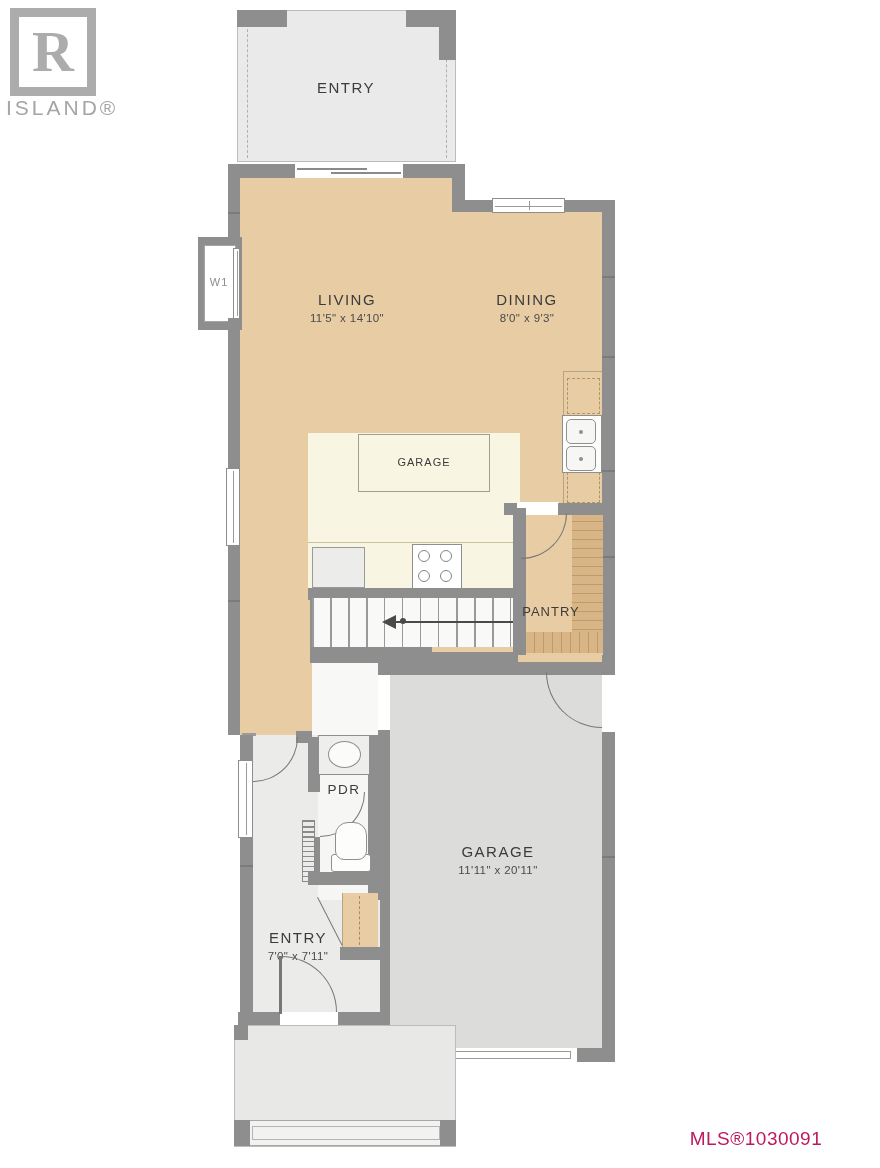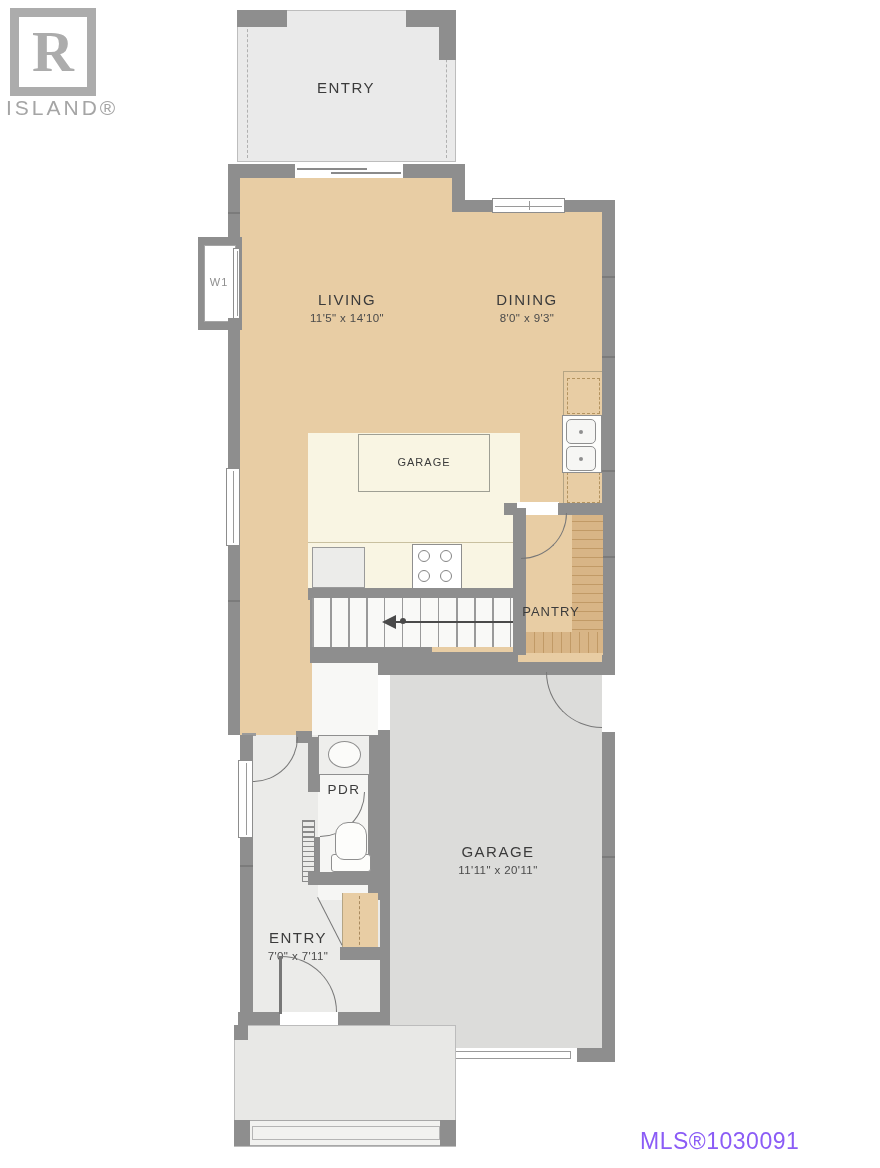--- a/index.html
+++ b/index.html
@@ -27,21 +27,21 @@
           box-sizing:border-box;background:#ffffff;}
   .basin{position:absolute;border:1.2px solid #8f8f8f;border-radius:5px;box-sizing:border-box;background:#f6f6f4;}
   .basin-dot{position:absolute;left:50%;top:50%;width:4px;height:4px;margin:-2px 0 0 -2px;
              background:#8f8f8f;border-radius:50%;}
   #logo-box{position:absolute;left:10px;top:8px;width:86px;height:88px;background:#acacac;}
   #logo-inner{position:absolute;left:9px;top:9px;width:68px;height:70px;background:#ffffff;
               display:flex;align-items:center;justify-content:center;}
   #logo-r{font-family:"Liberation Serif",serif;font-weight:bold;font-size:58px;color:#acacac;line-height:1;}
   #realtor-word{position:absolute;left:6px;top:96px;width:140px;font-size:21px;color:#a5a5a5;
                 letter-spacing:3px;}
-  #mls{position:absolute;left:640px;top:1128px;width:232px;text-align:left;font-size:23px;color:#8b5cf6;
+  #mls{position:absolute;left:640px;top:1128px;width:232px;text-align:center;font-size:19px;color:#be185d;
        letter-spacing:.5px;}
   .stairs{position:absolute;left:310px;top:598px;width:205px;height:49px;background:#f9f9f7;
           border-left:2px solid #909090;box-sizing:border-box;
           background-image:repeating-linear-gradient(to right,#9a9a9a 0 1.5px,transparent 1.5px 18px);}
   .plank-h{background-image:repeating-linear-gradient(to bottom,#c19a66 0 1px,transparent 1px 9px);}
   .plank-v{background-image:repeating-linear-gradient(to right,#c19a66 0 1px,transparent 1px 9px);}
   .stripes{background-image:repeating-linear-gradient(to bottom,#8a8a8a 0 1.5px,#ebebe9 1.5px 5px);
            border:1px solid #8a8a8a;box-sizing:border-box;}
   .dash-v{position:absolute;border-left:1.5px dashed #b0b0b0;}
 </style>

